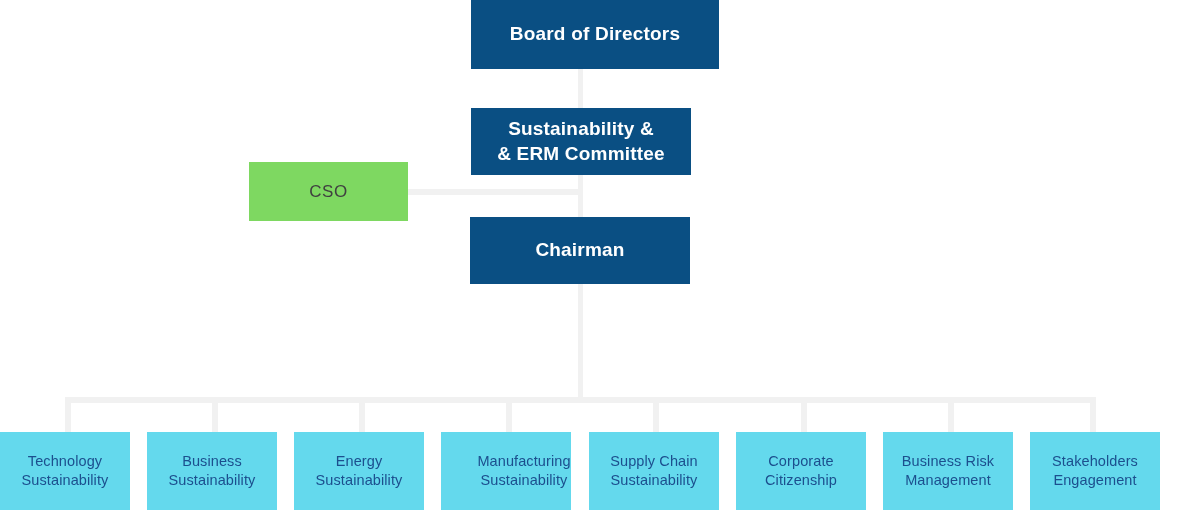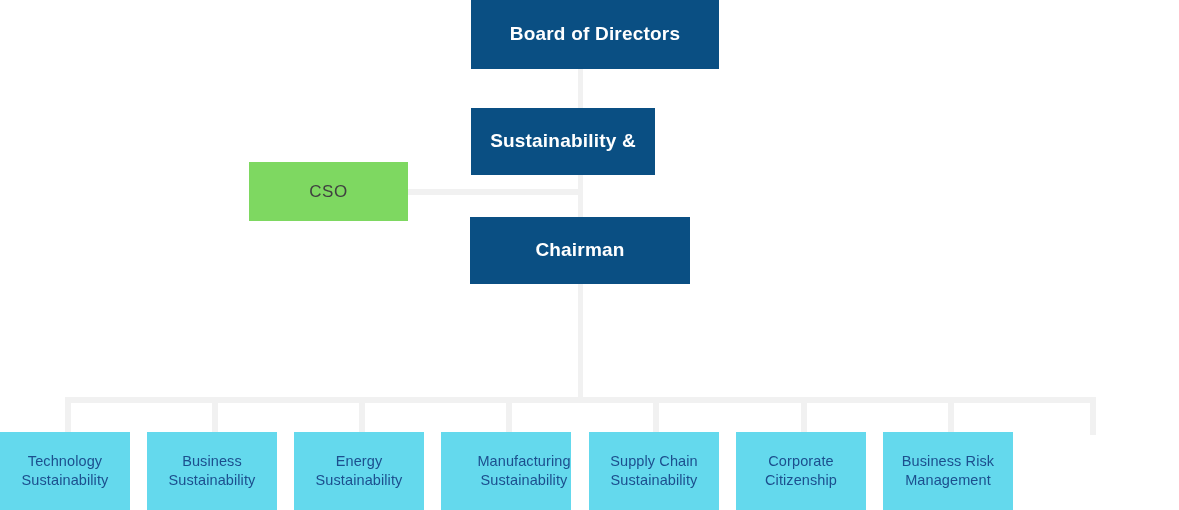--- a/index.html
+++ b/index.html
@@ -78,22 +78,23 @@
   <div class="connector" style="left:506px; top:397px; width:6px; height:38px;"></div>
   <div class="connector" style="left:653px; top:397px; width:6px; height:38px;"></div>
   <div class="connector" style="left:801px; top:397px; width:6px; height:38px;"></div>
   <div class="connector" style="left:948px; top:397px; width:6px; height:38px;"></div>
   <div class="connector" style="left:1090px; top:397px; width:6px; height:38px;"></div>
 
   <div class="node node-exec" style="left:471px; top:0px; width:248px; height:69px;">
     <span class="node-label">Board of Directors</span>
   </div>
 
-  <div class="node node-exec" style="left:471px; top:108px; width:184px; height:67px; flex-direction:column;">
+  <div class="node node-exec" style="left:471px; top:108px; width:220px; height:67px; flex-direction:column;">
     <span class="node-label">Sustainability &amp;</span>
+    <span class="node-label">&amp; ERM Committee</span>
   </div>
 
   <div class="node node-exec" style="left:470px; top:217px; width:220px; height:67px;">
     <span class="node-label">Chairman</span>
   </div>
 
   <div class="node node-cso" style="left:249px; top:162px; width:159px; height:59px;">
     <span class="node-label">CSO</span>
   </div>
 
@@ -125,14 +126,18 @@
   <div class="node node-unit" style="left:883px; top:432px; width:130px; height:78px; flex-direction:column;">
     <span class="node-label">Business Risk</span>
     <span class="node-label">Management</span>
   </div>
 
   <div class="node node-unit" style="left:736px; top:432px; width:130px; height:78px; flex-direction:column;">
     <span class="node-label">Corporate</span>
     <span class="node-label">Citizenship</span>
   </div>
 
+  <div class="node node-unit" style="left:1030px; top:432px; width:130px; height:78px; flex-direction:column;">
+    <span class="node-label">Stakeholders</span>
+    <span class="node-label">Engagement</span>
+  </div>
 
 </div>
 
 </body></html>

